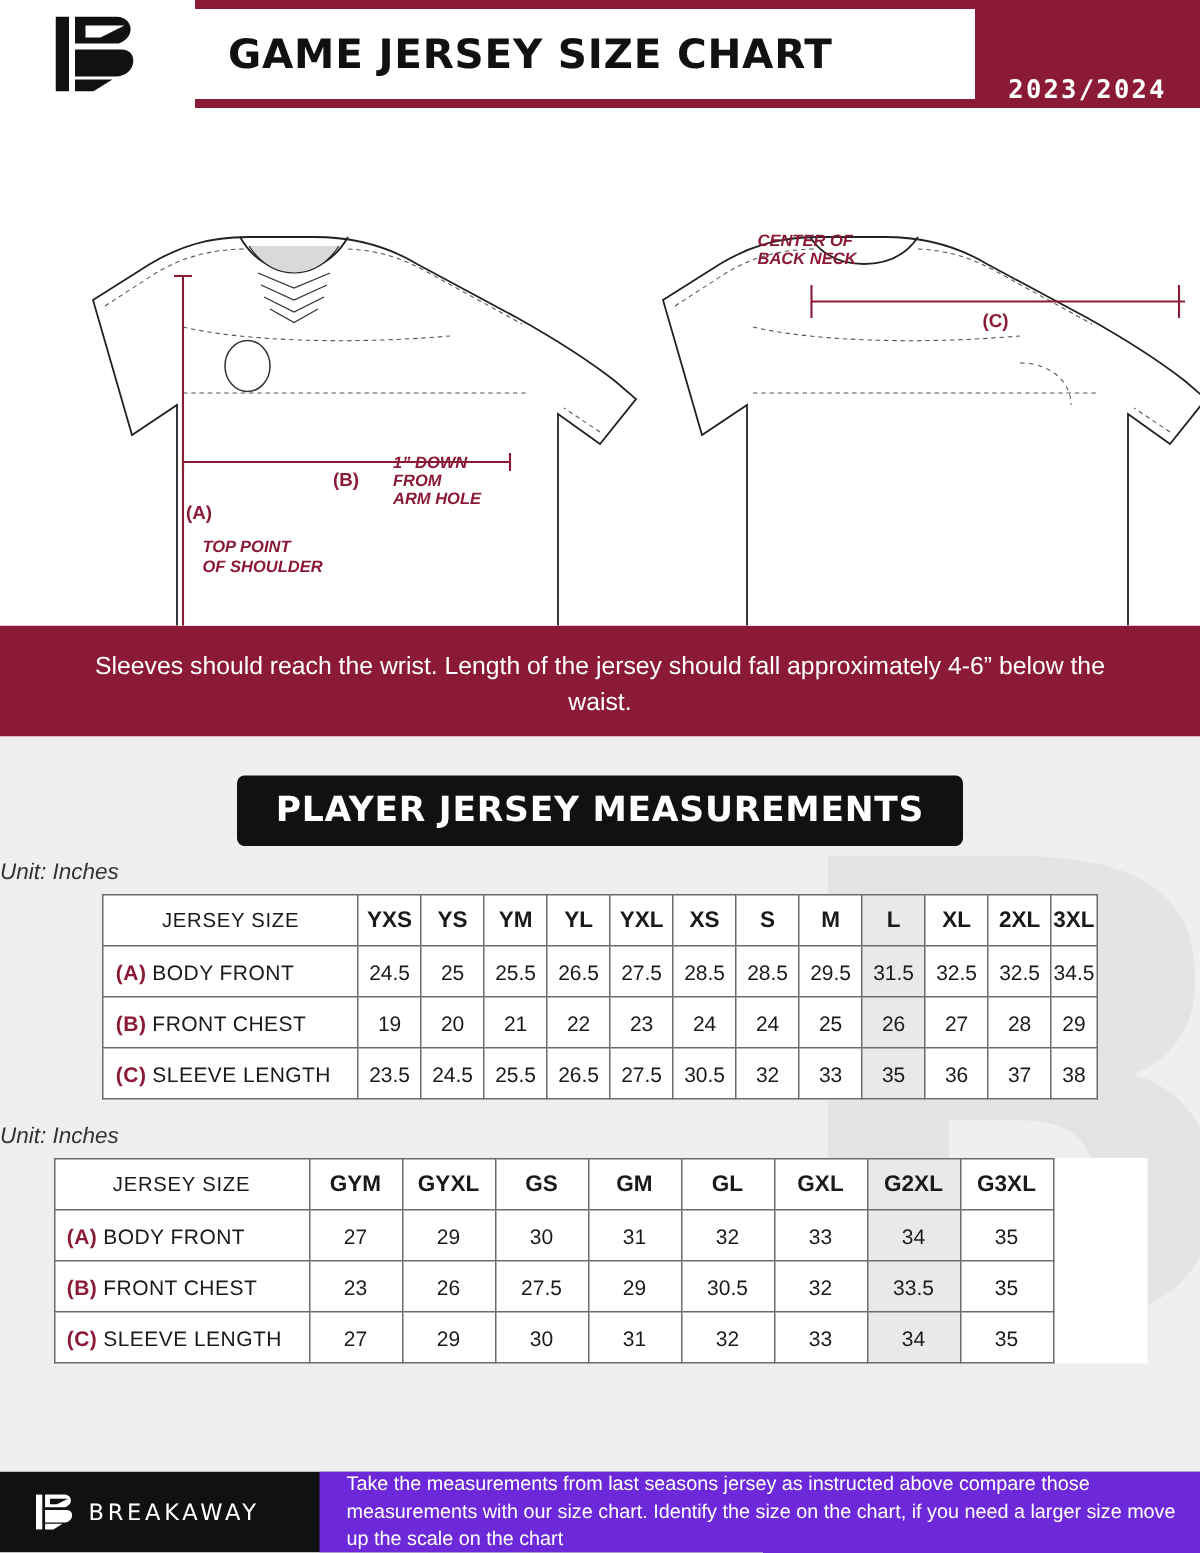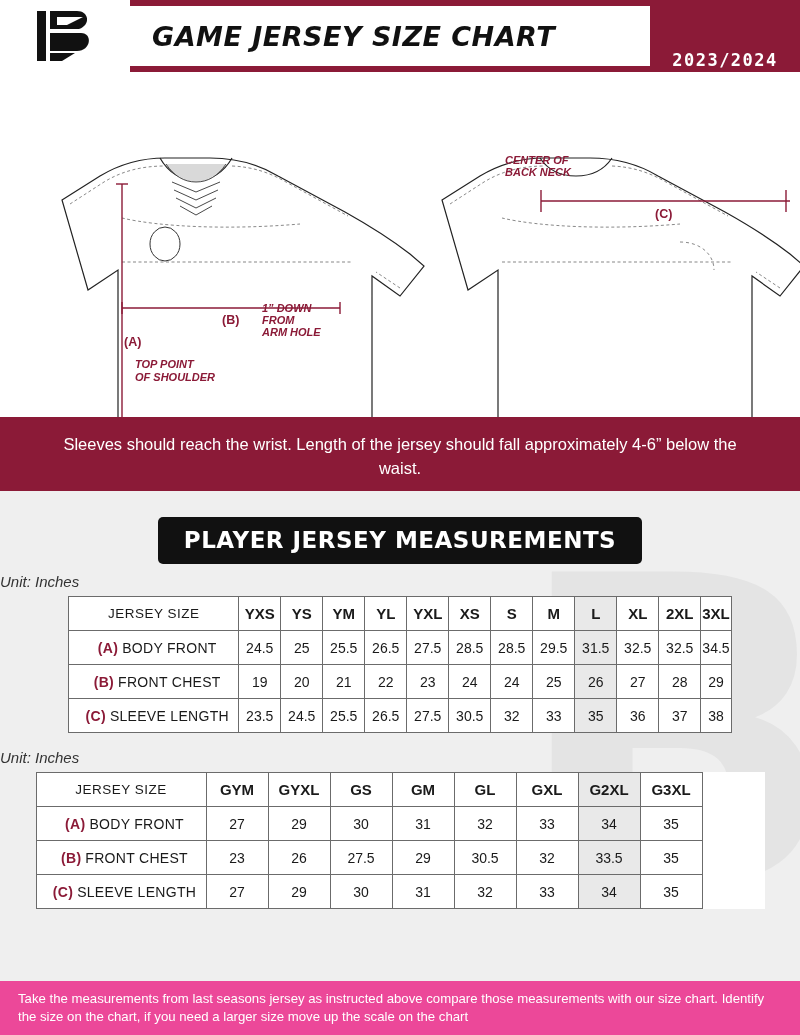--- a/index.html
+++ b/index.html
@@ -43,21 +43,20 @@
     align-items: center;
     padding-left: 22px;
     margin: 6px 0 6px 0;
   }
   .header-title {
     font-family: "DejaVu Sans", sans-serif;
     font-weight: bold;
     font-size: 27px;
     letter-spacing: 0.5px;
     color: #111111;
-    font-style: italic;
   }
   .header-year-box {
     width: 150px;
     background: #8b1a37;
     display: flex;
     align-items: center;
     justify-content: center;
   }
   .header-year {
     color: #ffffff;
@@ -138,21 +137,21 @@
   }
   table td, table th {
     border: 1px solid #6b6b6b;
     text-align: center;
     font-size: 14px;
     color: #1a1a1a;
     height: 34px;
     font-weight: normal;
   }
   .lbl-cell {
-    text-align: center;
+    text-align: left;
     padding-left: 8px;
     white-space: nowrap;
     letter-spacing: 0.3px;
   }
   .tag {
     color: #8b1a37;
     font-weight: bold;
     margin-right: 4px;
   }
   .hdr-cell { font-weight: bold; font-size: 15px; }
@@ -179,21 +178,21 @@
   }
   .footer-logo { width: 26px; height: 26px; position: relative; }
   .footer-brand-text {
     color: #ffffff;
     font-size: 15px;
     letter-spacing: 2.5px;
     font-family: "DejaVu Sans", sans-serif;
   }
   .footer-note {
     flex: 1;
-    background: #ec4899;
+    background: #6d28d9;
     color: #ffffff;
     font-size: 13.2px;
     line-height: 1.4;
     padding: 6px 14px 6px 18px;
     display: flex;
     align-items: center;
   }
 </style>
 </head>
 <body>
@@ -417,16 +416,28 @@
             <td class="hl">34</td>
             <td class="">35</td>
             <td class="blank-cell"></td>
           </tr>
         </tbody>
       </table>
   </div>
 </div>
 
 <div class="footer">
+  <div class="footer-brand">
+    <div class="footer-logo">
+      <svg width="26" height="26" viewBox="0 0 56 50">
+        <rect x="0" y="0" width="9" height="50" fill="#ffffff"></rect>
+        <path d="M13 0 L40 0 C52 0 54 14 42 18 L13 18 Z" fill="#ffffff"></path>
+        <path d="M13 22 L44 22 C56 22 54 40 40 40 L13 40 Z" fill="#ffffff"></path>
+        <path d="M13 42 L38 42 L25 50 L13 50 Z" fill="#ffffff"></path>
+        <path d="M20 6 L46 6 L30 14 L20 14 Z" fill="#111111"></path>
+      </svg>
+    </div>
+    <div class="footer-brand-text">BREAKAWAY</div>
+  </div>
   <div class="footer-note">
     <span>Take the measurements from last seasons jersey as instructed above compare those measurements  with our size chart. Identify the size on the chart, if you need a larger size move up the scale on the chart</span>
   </div>
 </div>
 
 </body></html>

